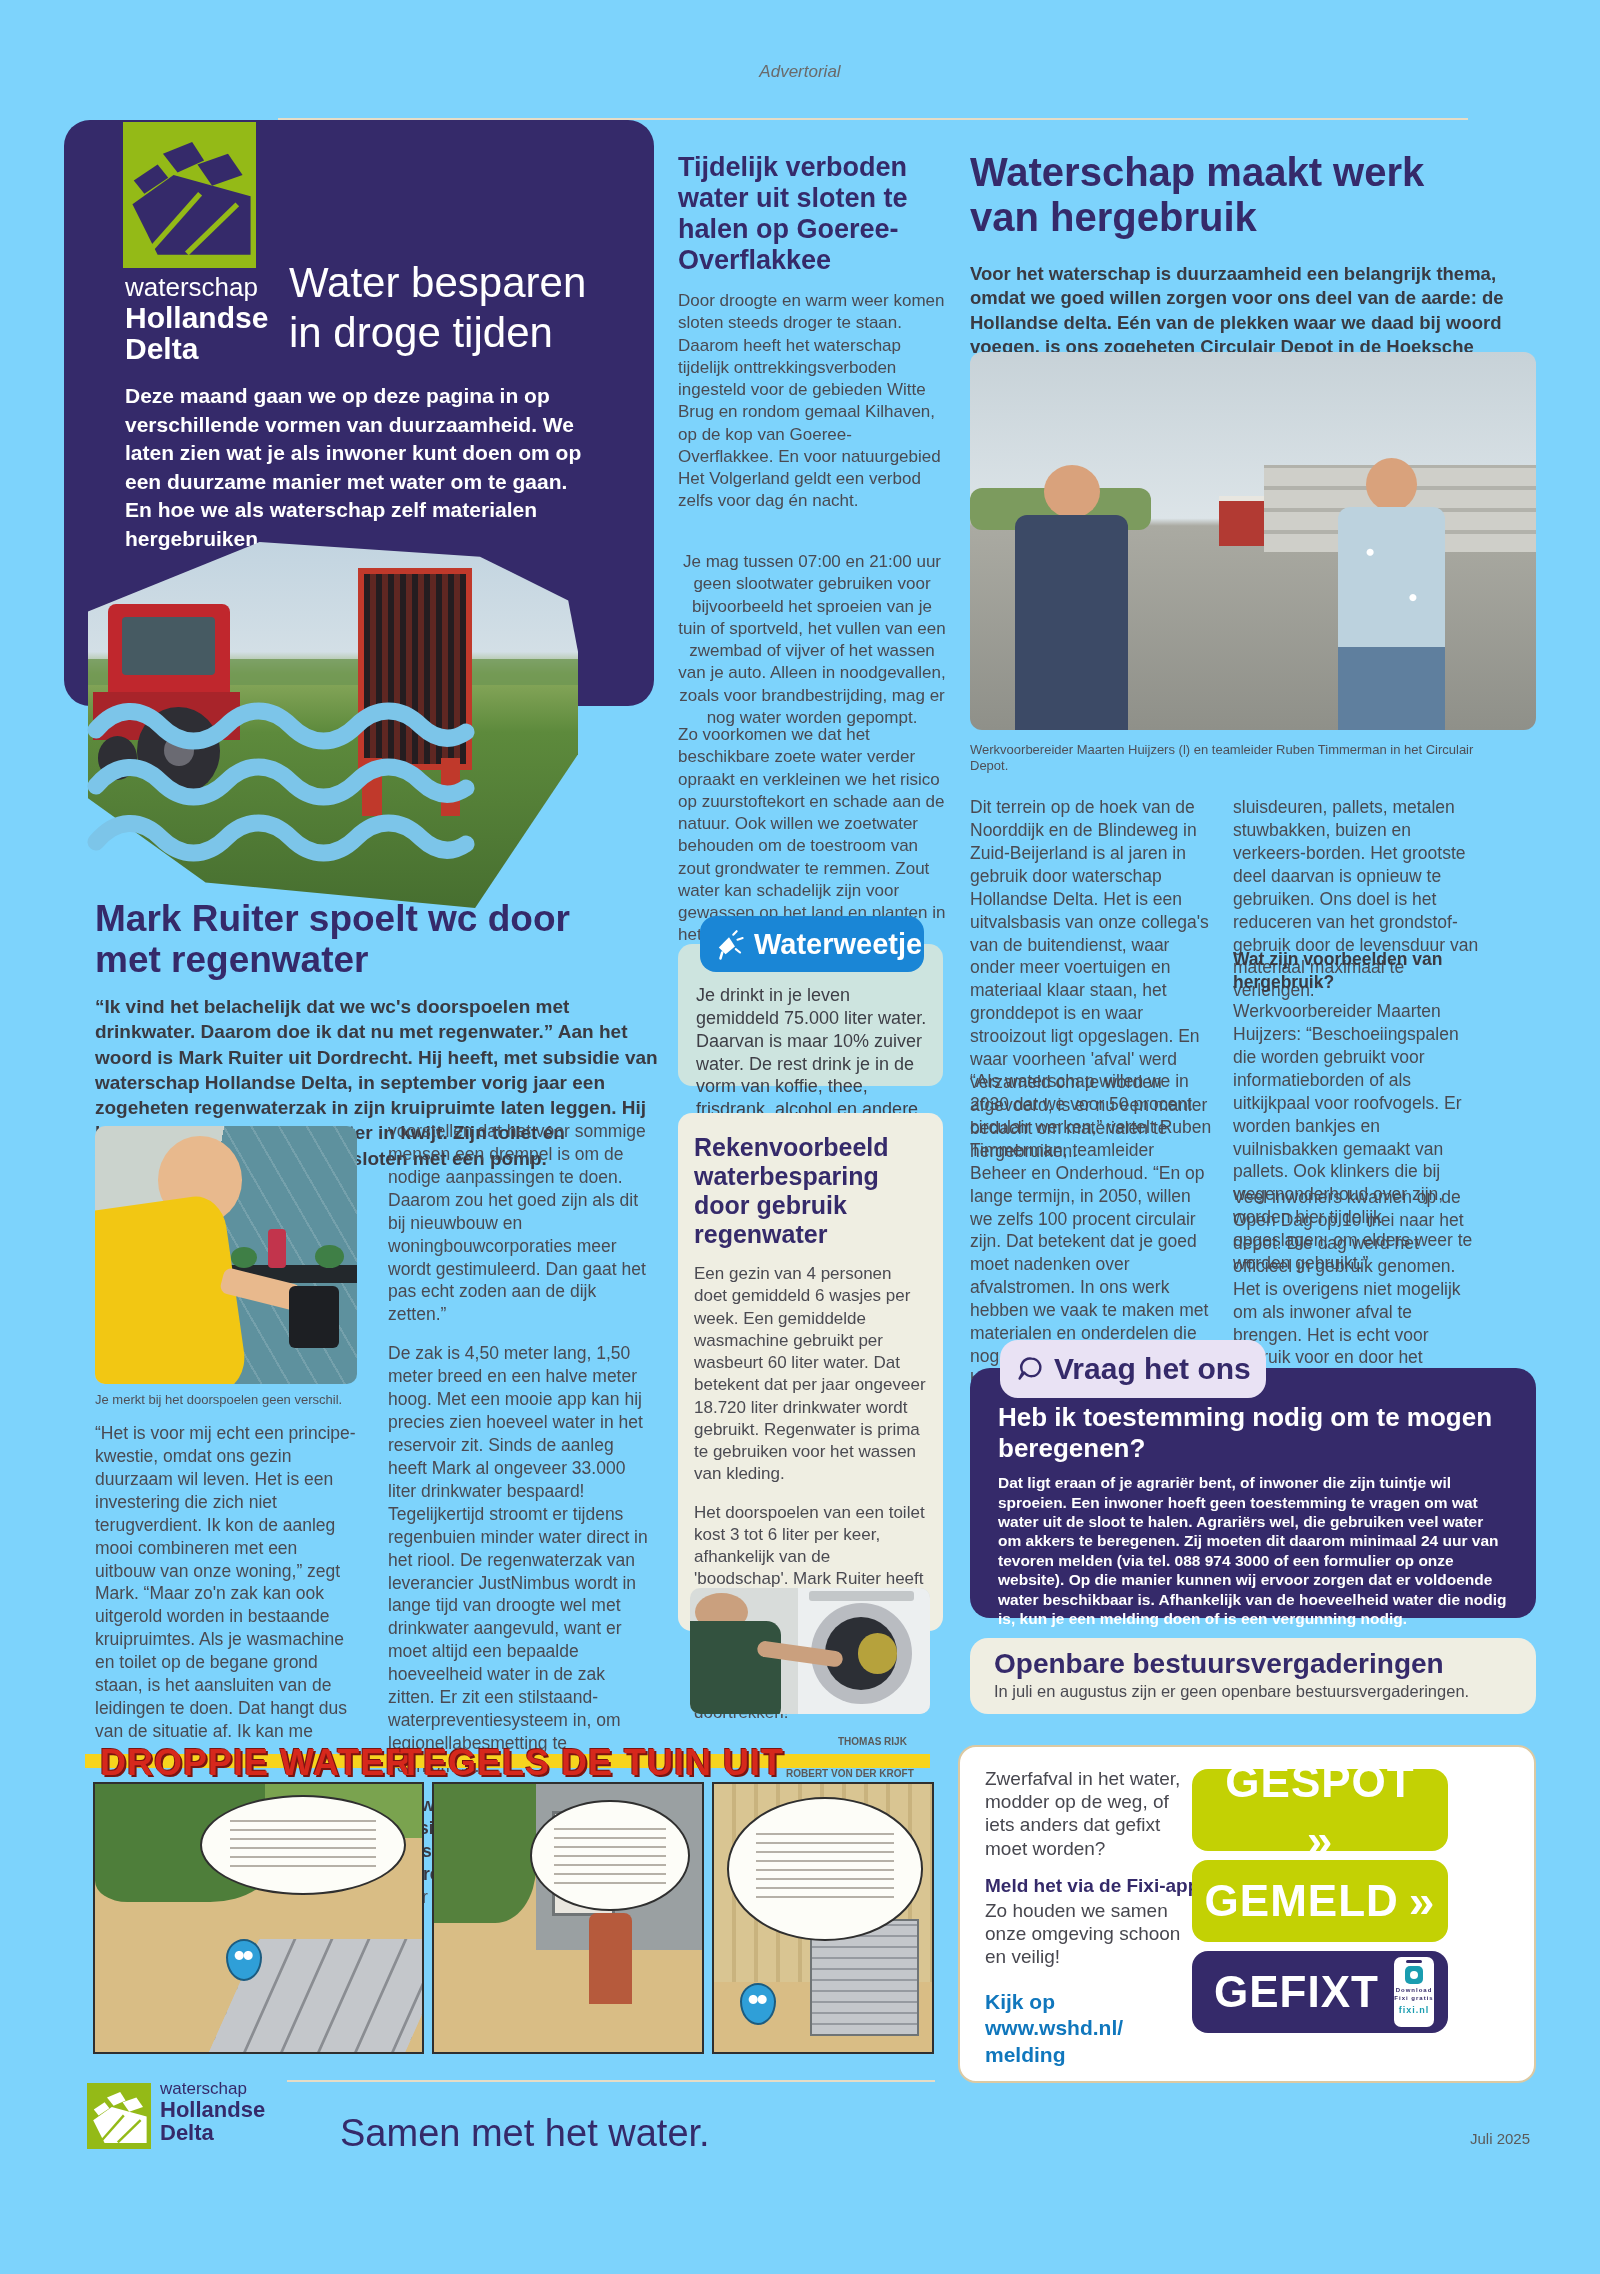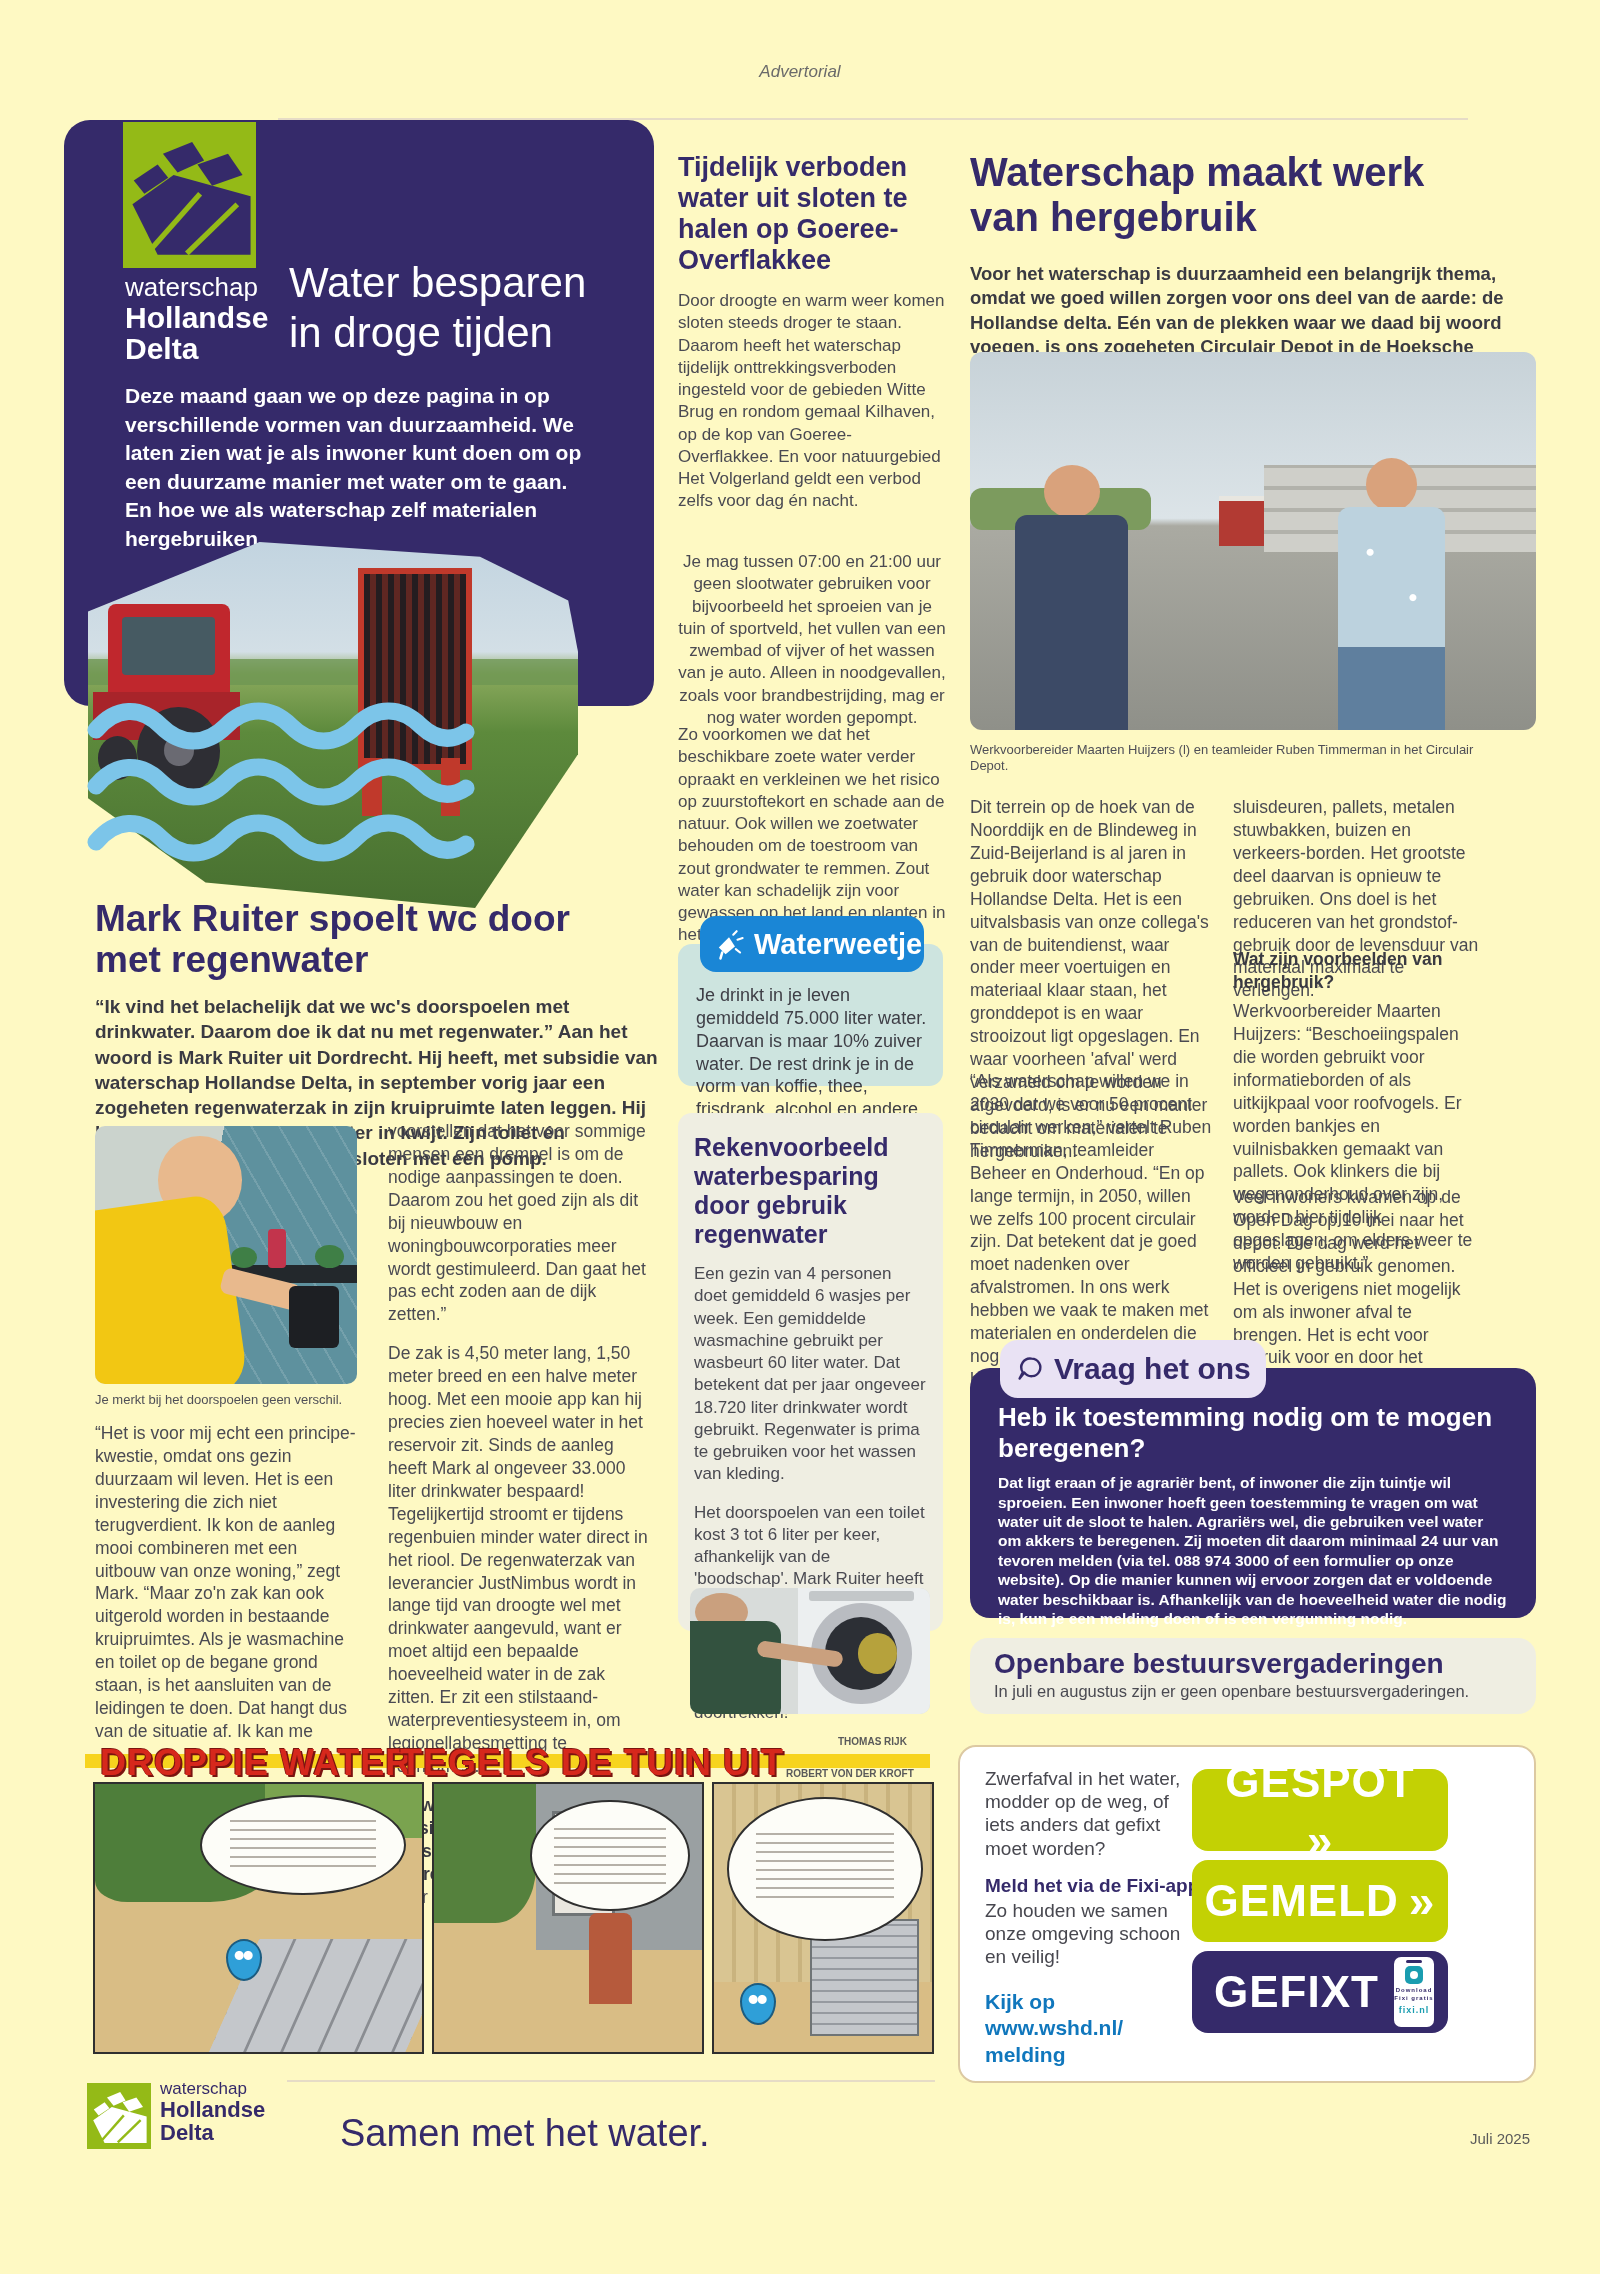--- a/index.html
+++ b/index.html
@@ -1,16 +1,16 @@
 <!DOCTYPE html>
 <html><head>
 <meta charset="utf-8">
 <style>
   html,body{margin:0;padding:0;background:#ffffff;}
-  .page{position:relative;width:1600px;height:2274px;background:#fef9c3;overflow:hidden;
+  .page{position:relative;width:1600px;height:2274px;background:#7dd3fc;overflow:hidden;
         font-family:"Liberation Sans",sans-serif;color:#47474f;}
   .abs{position:absolute;}
   .preline{white-space:pre-line;}
   .purple{color:#352a6a;}
   .rule{background:#e6dcc6;height:2px;}
   .it{font-style:italic;}
   .b{font-weight:700;}
   .body17{font-size:17.5px;line-height:1.31;color:#4a4a52;}
   .cap{font-size:13px;color:#4f4f57;line-height:1.25;}
   .scene{position:absolute;overflow:hidden;}

